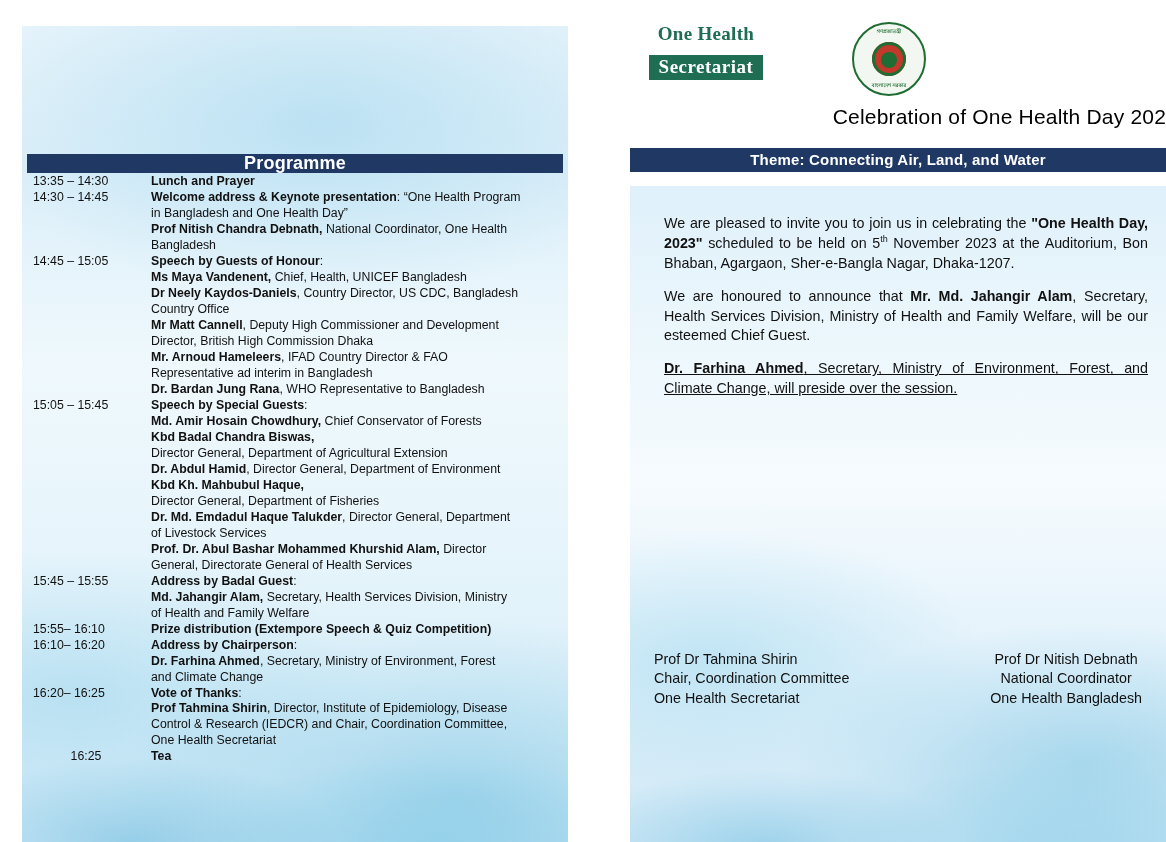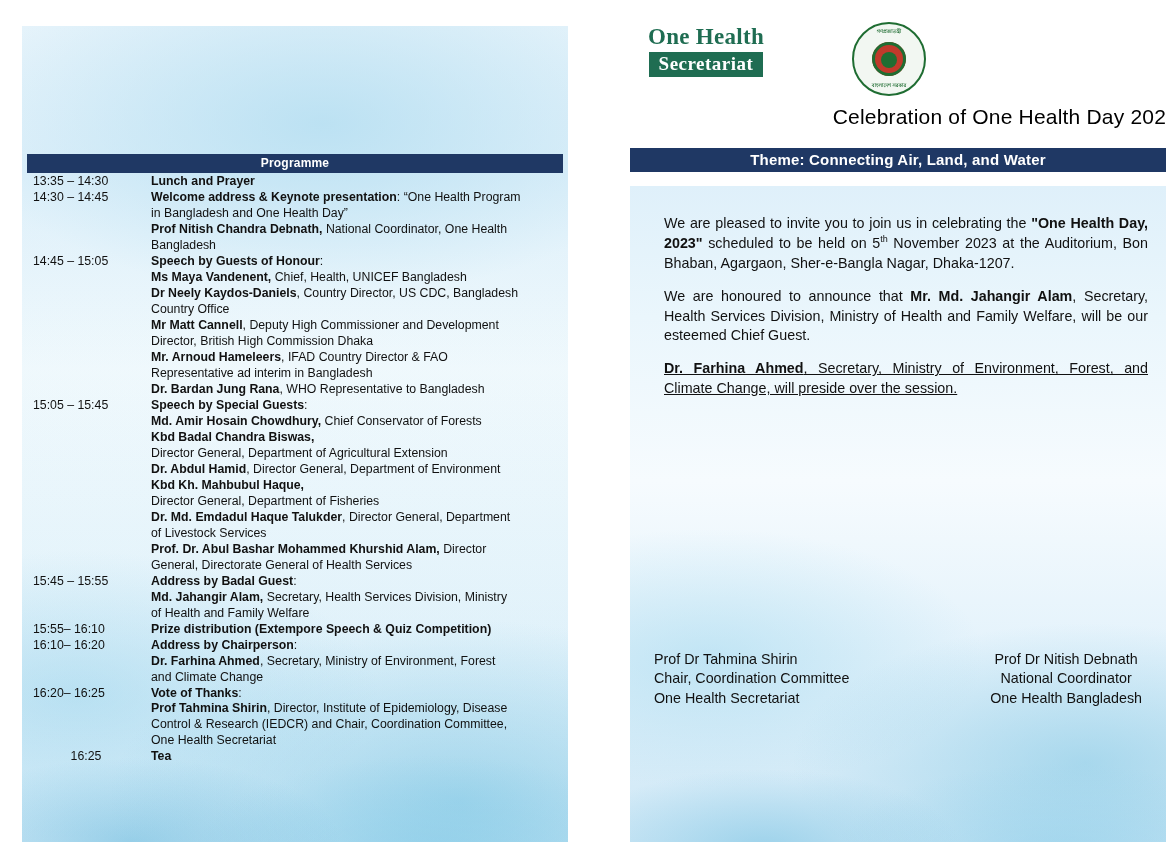--- a/index.html
+++ b/index.html
@@ -47,21 +47,21 @@
   }
 
   .prog-header {
     position: absolute;
     left: 5px;
     top: 128px;
     width: 536px;
     height: 19px;
     background: #1f3864;
     color: #ffffff;
-    font-size: 12px;
+    font-size: 18px;
     font-weight: bold;
     text-align: center;
     line-height: 19px;
     letter-spacing: .2px;
   }
 
   .prog-table {
     position: absolute;
     left: 5px;
     top: 148px;
@@ -102,29 +102,29 @@
   }
   .ohs-logo {
     position: absolute;
     left: 2px;
     top: 6px;
     width: 148px;
     text-align: center;
   }
   .ohs-logo .l1 {
     font-family: "Liberation Serif", serif;
-    font-size: 23px;
+    font-size: 19px;
     font-weight: bold;
     color: #1f6d52;
     letter-spacing: .3px;
     line-height: 1.1;
   }
   .ohs-logo .l2 {
     display: inline-block;
-    margin-top: 3px;
+    margin-top: 10px;
     font-family: "Liberation Serif", serif;
     font-size: 19px;
     font-weight: bold;
     color: #ffffff;
     background: #1f6d52;
     padding: 1px 10px 2px 10px;
     letter-spacing: .5px;
   }
 
   .govt-seal {

